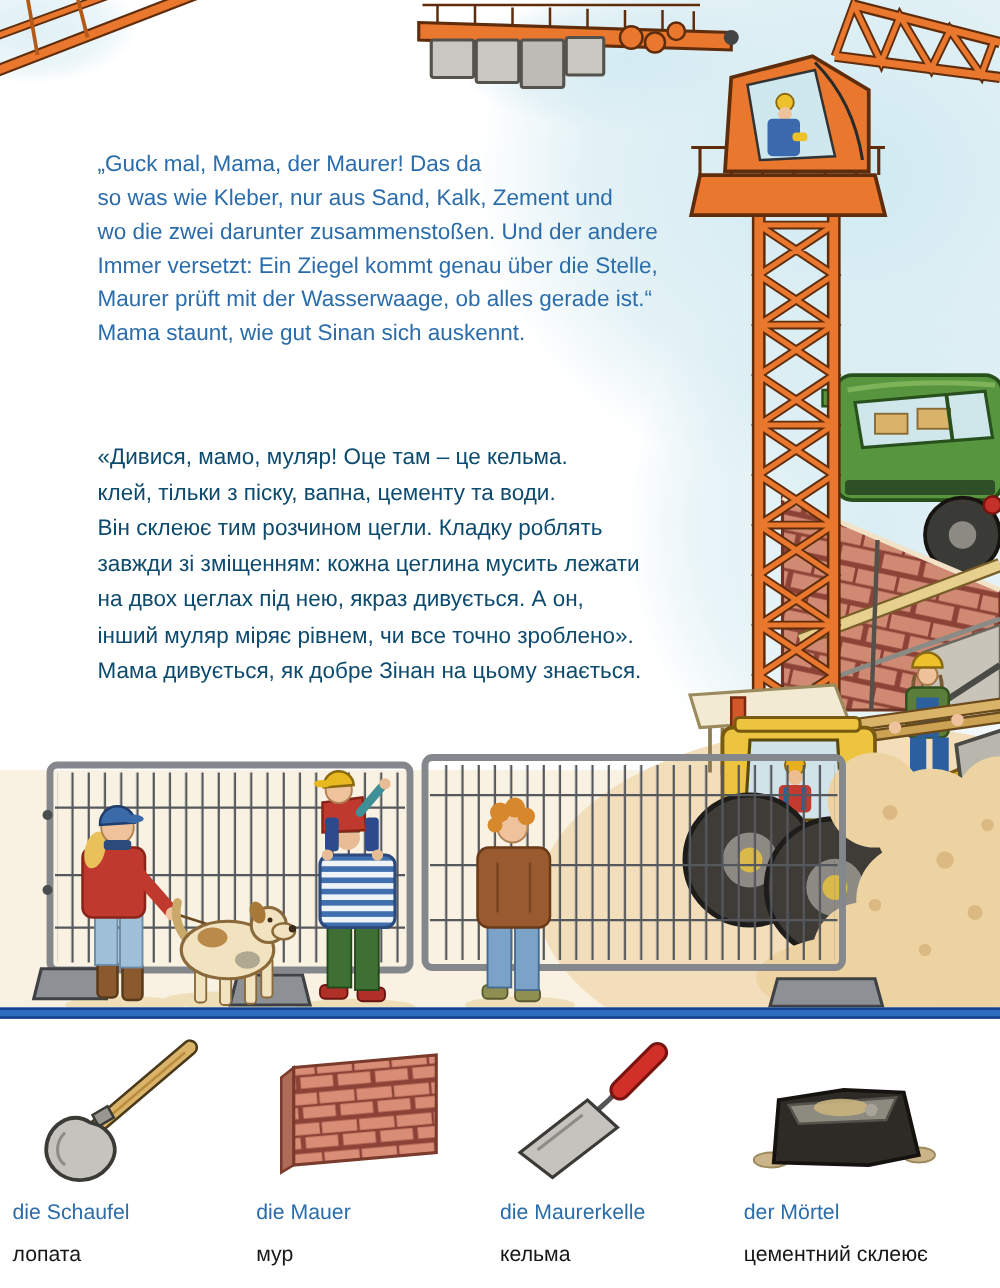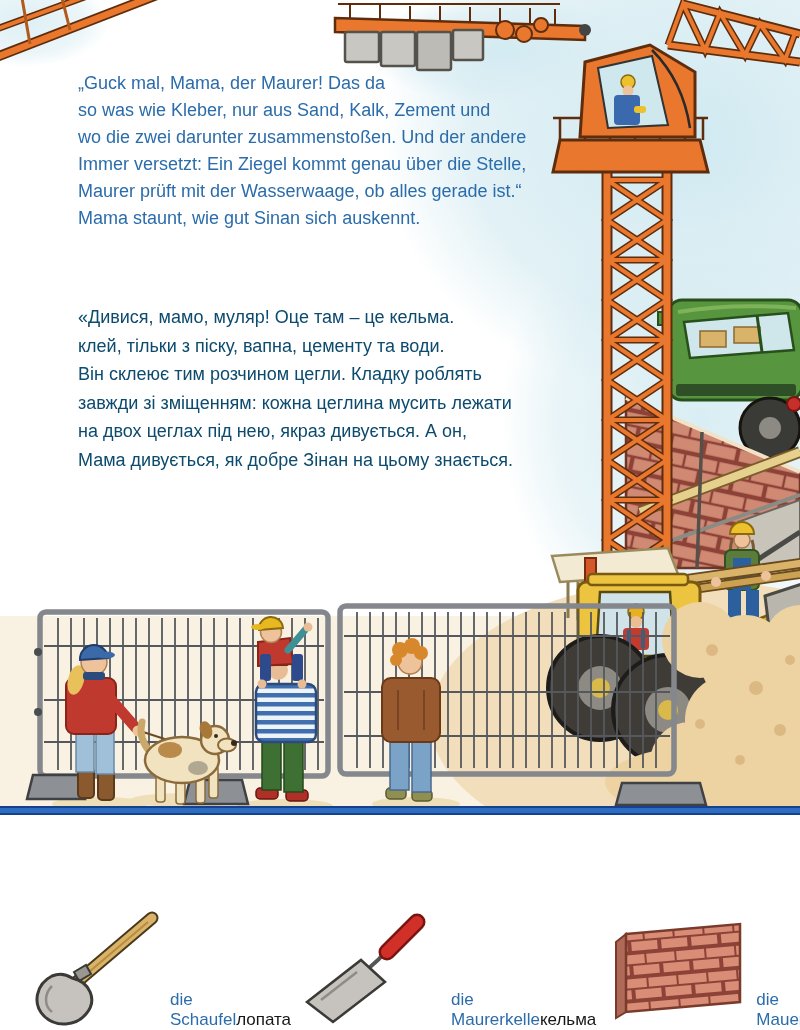--- a/index.html
+++ b/index.html
@@ -1,28 +1,28 @@
 <!DOCTYPE html>
 <html><head>
 <meta charset="utf-8">
 <style>
   html,body{margin:0;padding:0;background:#fff;}
   .page{position:relative;width:800px;height:1030px;background:#ffffff;overflow:hidden;
         font-family:"Liberation Sans",sans-serif;}
   .illu{position:absolute;top:0;left:0;}
-  .para{position:absolute;left:78px;white-space:nowrap;}
+  .para{position:absolute;left:78px;white-space:nowrap;margin-top:48px;}
   .para.de{top:70px;color:#2b6cab;font-size:18px;line-height:27px;}
   .para.uk{top:303px;color:#0c4a6e;font-size:18px;line-height:28.5px;}
   .divider{position:absolute;top:806px;left:0;width:800px;height:5px;background:#2e6cc0;
            border-top:2px solid #16418f;border-bottom:2px solid #16418f;}
   .vocab{position:absolute;top:818px;left:10px;right:10px;bottom:0;display:flex;}
-  .vitem{flex:1;display:flex;flex-direction:row;align-items:flex-end;}
+  .vitem{flex:1;display:flex;flex-direction:column;align-items:flex-start;}
   .vicon{height:126px;display:flex;align-items:flex-end;justify-content:center;margin-top:6px;}
   .vde{font-size:17px;color:#2b6cab;margin-top:10px;}
-  .vuk{font-size:17px;color:#161616;margin-top:27px;}
+  .vuk{font-size:17px;color:#161616;margin-top:14px;}
 </style>
 </head>
 <body>
 
 <div class="page">
 
   <svg class="illu" width="800" height="806" viewBox="0 0 800 806">
     <defs>
       <radialGradient id="sky1">
         <stop offset="0%" stop-color="#cfe9f1"></stop>
@@ -301,20 +301,21 @@
     <div>Maurer prüft mit der Wasserwaage, ob alles gerade ist.“</div>
     <div>Mama staunt, wie gut Sinan sich auskennt.</div>
   </div>
 
   <div class="para uk">
     <div>«Дивися, мамо, муляр! Оце там – це кельма.</div>
     <div>клей, тільки з піску, вапна, цементу та води.</div>
     <div>Він склеює тим розчином цегли. Кладку роблять</div>
     <div>завжди зі зміщенням: кожна цеглина мусить лежати</div>
     <div>на двох цеглах під нею, якраз дивується. А он,</div>
+    <div>інший муляр міряє рівнем, чи все точно зроблено».</div>
     <div>Мама дивується, як добре Зінан на цьому знається.</div>
   </div>
 
   <div class="divider"></div>
 
   <div class="vocab">
 
     <div class="vitem">
       <div class="vicon">
         <svg width="160" height="122" viewBox="0 0 160 122">
@@ -326,40 +327,40 @@
           <path d="M42,78 C34,86 34,98 42,104" stroke="#8f8c88" stroke-width="2.5" fill="none"></path>
         </svg>
       </div>
       <div class="vde">die Schaufel</div>
       <div class="vuk">лопата</div>
     </div>
 
     <div class="vitem">
       <div class="vicon">
         <svg width="160" height="122" viewBox="0 0 160 122">
+          <polygon points="20,34 30,26 30,104 20,110" fill="#b06a58" stroke="#7a3a2c" stroke-width="2"></polygon>
+          <polygon points="30,26 144,16 144,94 30,104" fill="url(#brickIcon)" stroke="#7a3a2c" stroke-width="2.5"></polygon>
+        </svg>
+      </div>
+      <div class="vde">die Mauer</div>
+      <div class="vuk">мур</div>
+    </div>
+
+    <div class="vitem">
+      <div class="vicon">
+        <svg width="160" height="122" viewBox="0 0 160 122">
           <path d="M78,60 Q88,52 96,42" stroke="#555" stroke-width="4" fill="none"></path>
           <path d="M96,44 L126,14" stroke="#7a1410" stroke-width="17" stroke-linecap="round"></path>
           <path d="M96,44 L126,14" stroke="#d03028" stroke-width="12" stroke-linecap="round"></path>
           <polygon points="16,94 70,52 94,74 42,114" fill="#c6c2be" stroke="#3a3a36" stroke-width="2.5"></polygon>
           <path d="M30,92 L66,64" stroke="#8f8c88" stroke-width="2.5"></path>
         </svg>
       </div>
       <div class="vde">die Maurerkelle</div>
       <div class="vuk">кельма</div>
-    </div>
-
-    <div class="vitem">
-      <div class="vicon">
-        <svg width="160" height="122" viewBox="0 0 160 122">
-          <polygon points="20,34 30,26 30,104 20,110" fill="#b06a58" stroke="#7a3a2c" stroke-width="2"></polygon>
-          <polygon points="30,26 144,16 144,94 30,104" fill="url(#brickIcon)" stroke="#7a3a2c" stroke-width="2.5"></polygon>
-        </svg>
-      </div>
-      <div class="vde">die Mauer</div>
-      <div class="vuk">мур</div>
     </div>
 
     <div class="vitem">
       <div class="vicon">
         <svg width="160" height="122" viewBox="0 0 160 122">
           <ellipse cx="22" cy="100" rx="14" ry="6" fill="#cbb488" stroke="#9a8a5c" stroke-width="1.5"></ellipse>
           <ellipse cx="140" cy="96" rx="13" ry="6" fill="#cbb488" stroke="#9a8a5c" stroke-width="1.5"></ellipse>
           <polygon points="28,52 80,44 128,46 140,96 100,104 24,102" fill="#2e2b27" stroke="#15130f" stroke-width="3"></polygon>
           <polygon points="36,56 122,50 114,68 44,71" fill="#8d8a80" stroke="#55524c" stroke-width="2"></polygon>
           <ellipse cx="78" cy="58" rx="22" ry="7" fill="#c9b27c" opacity=".9"></ellipse>

